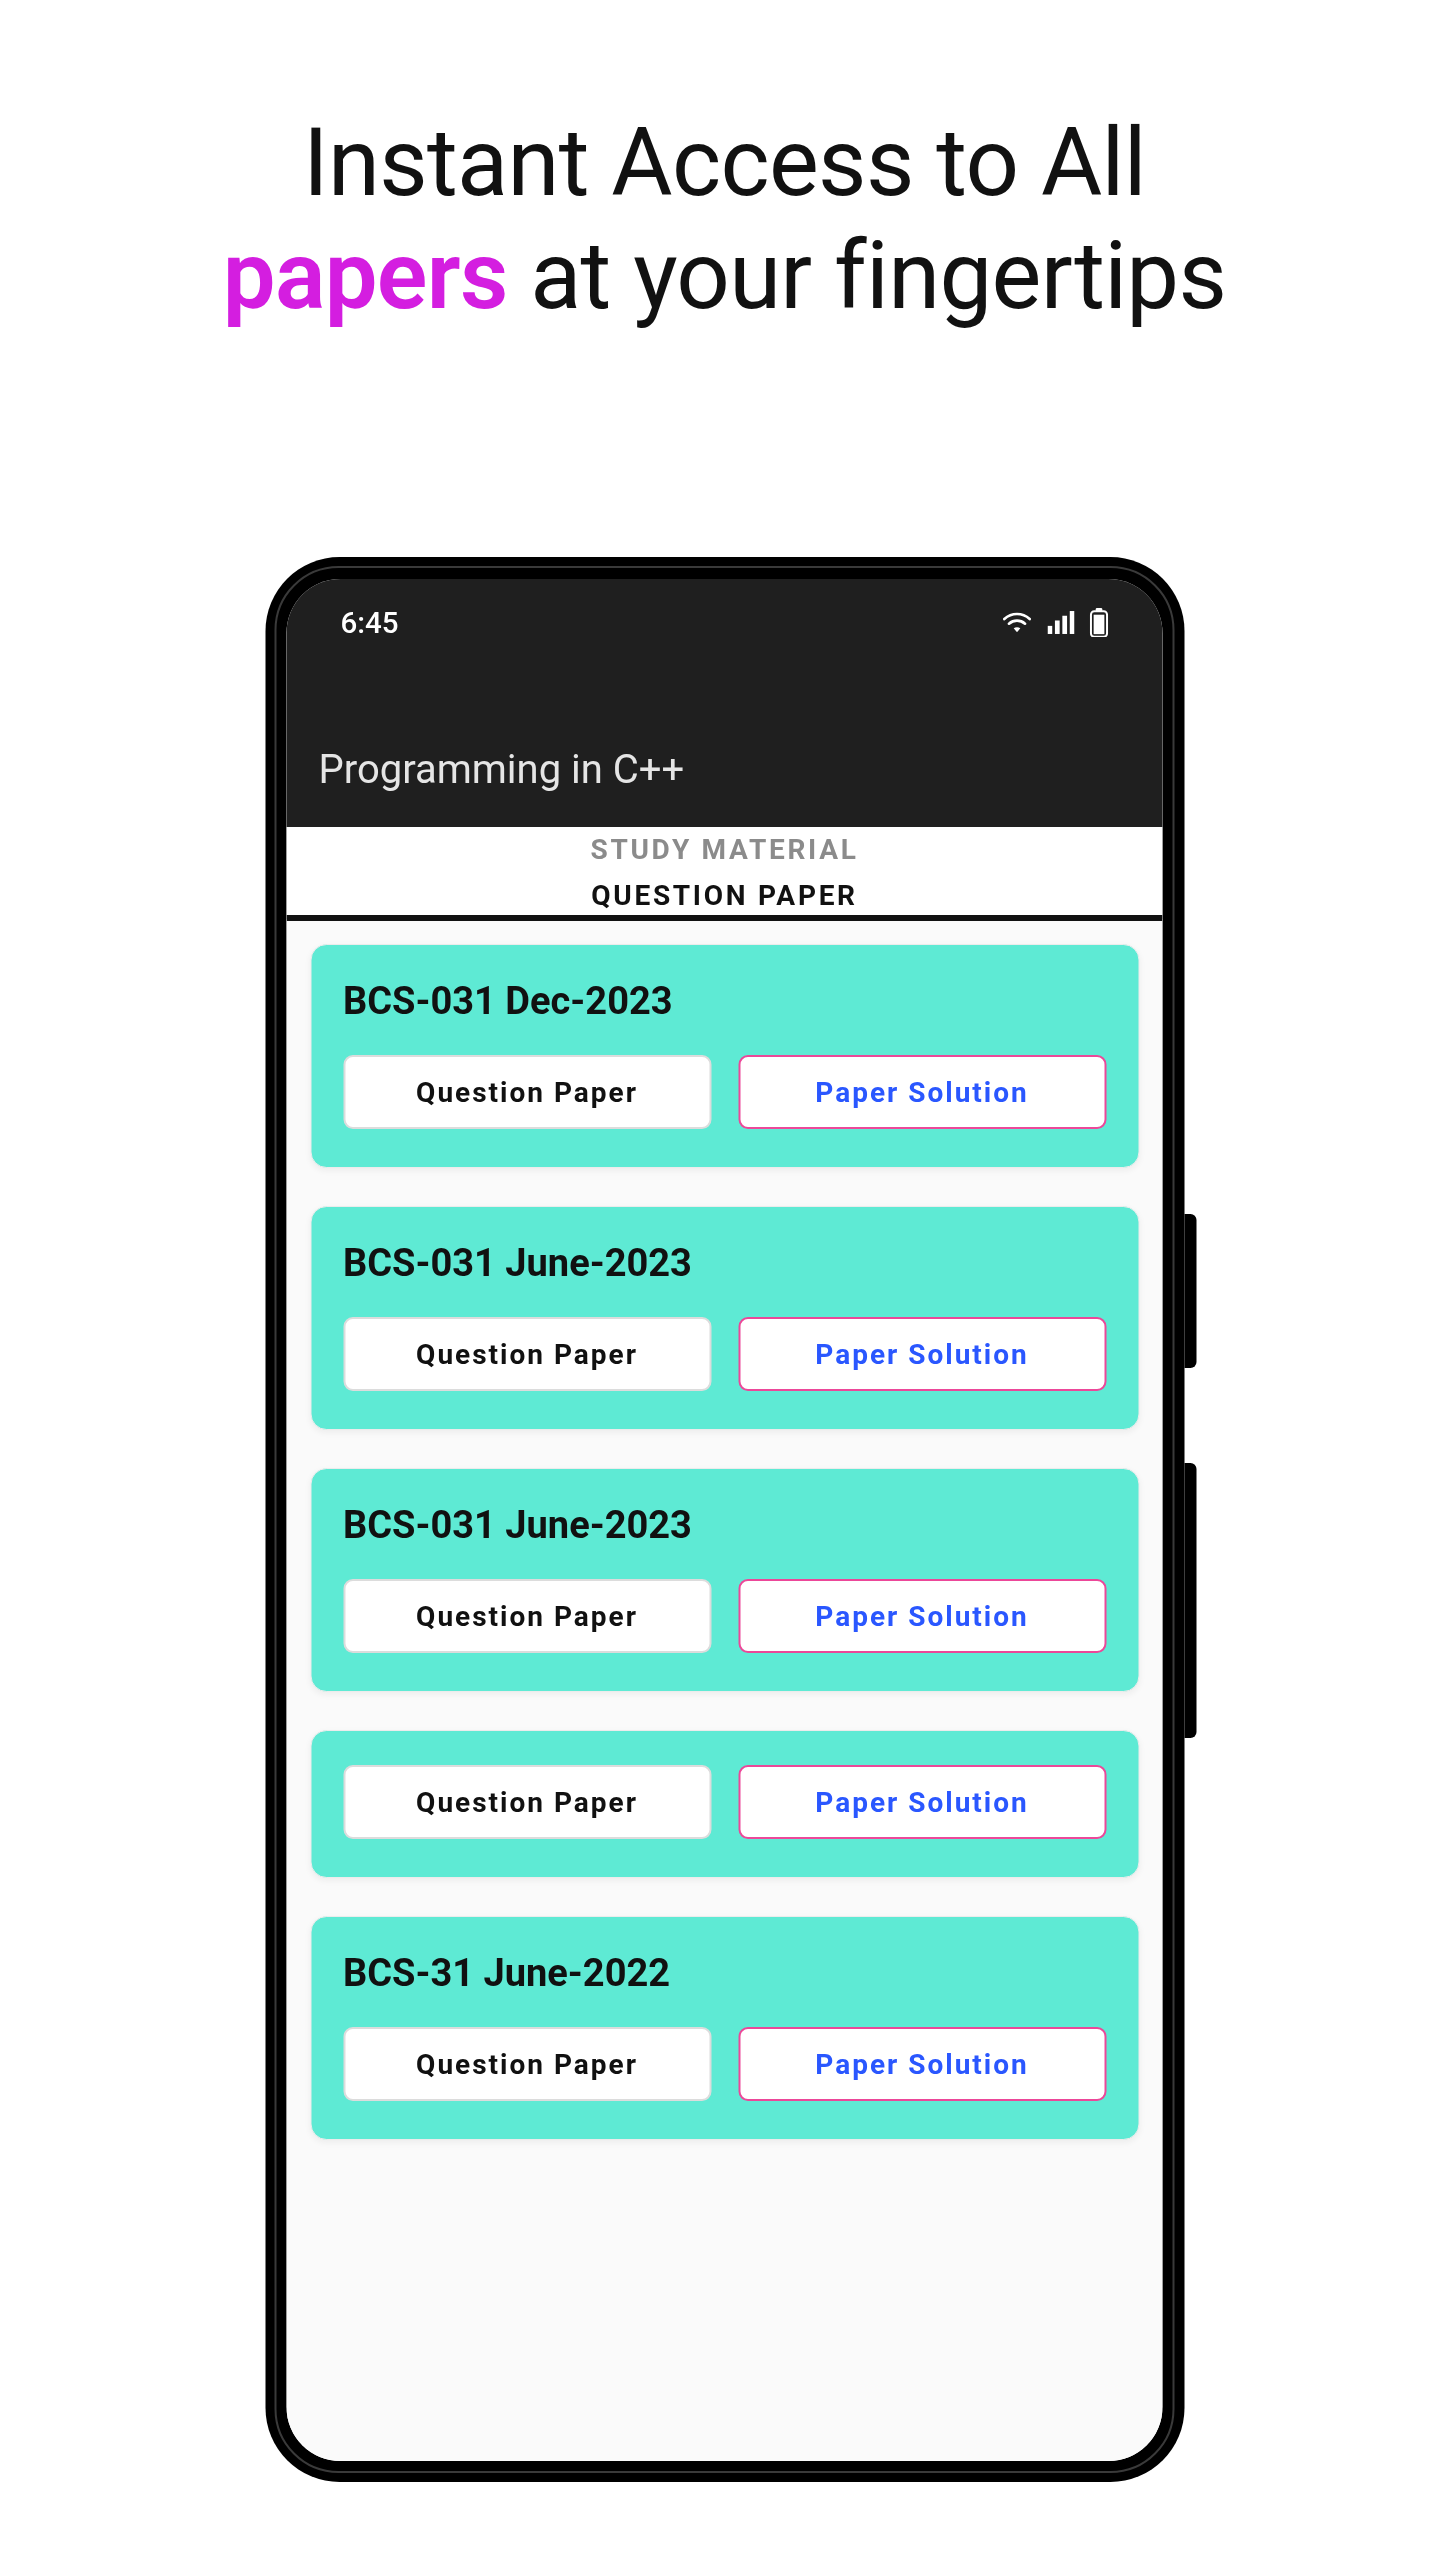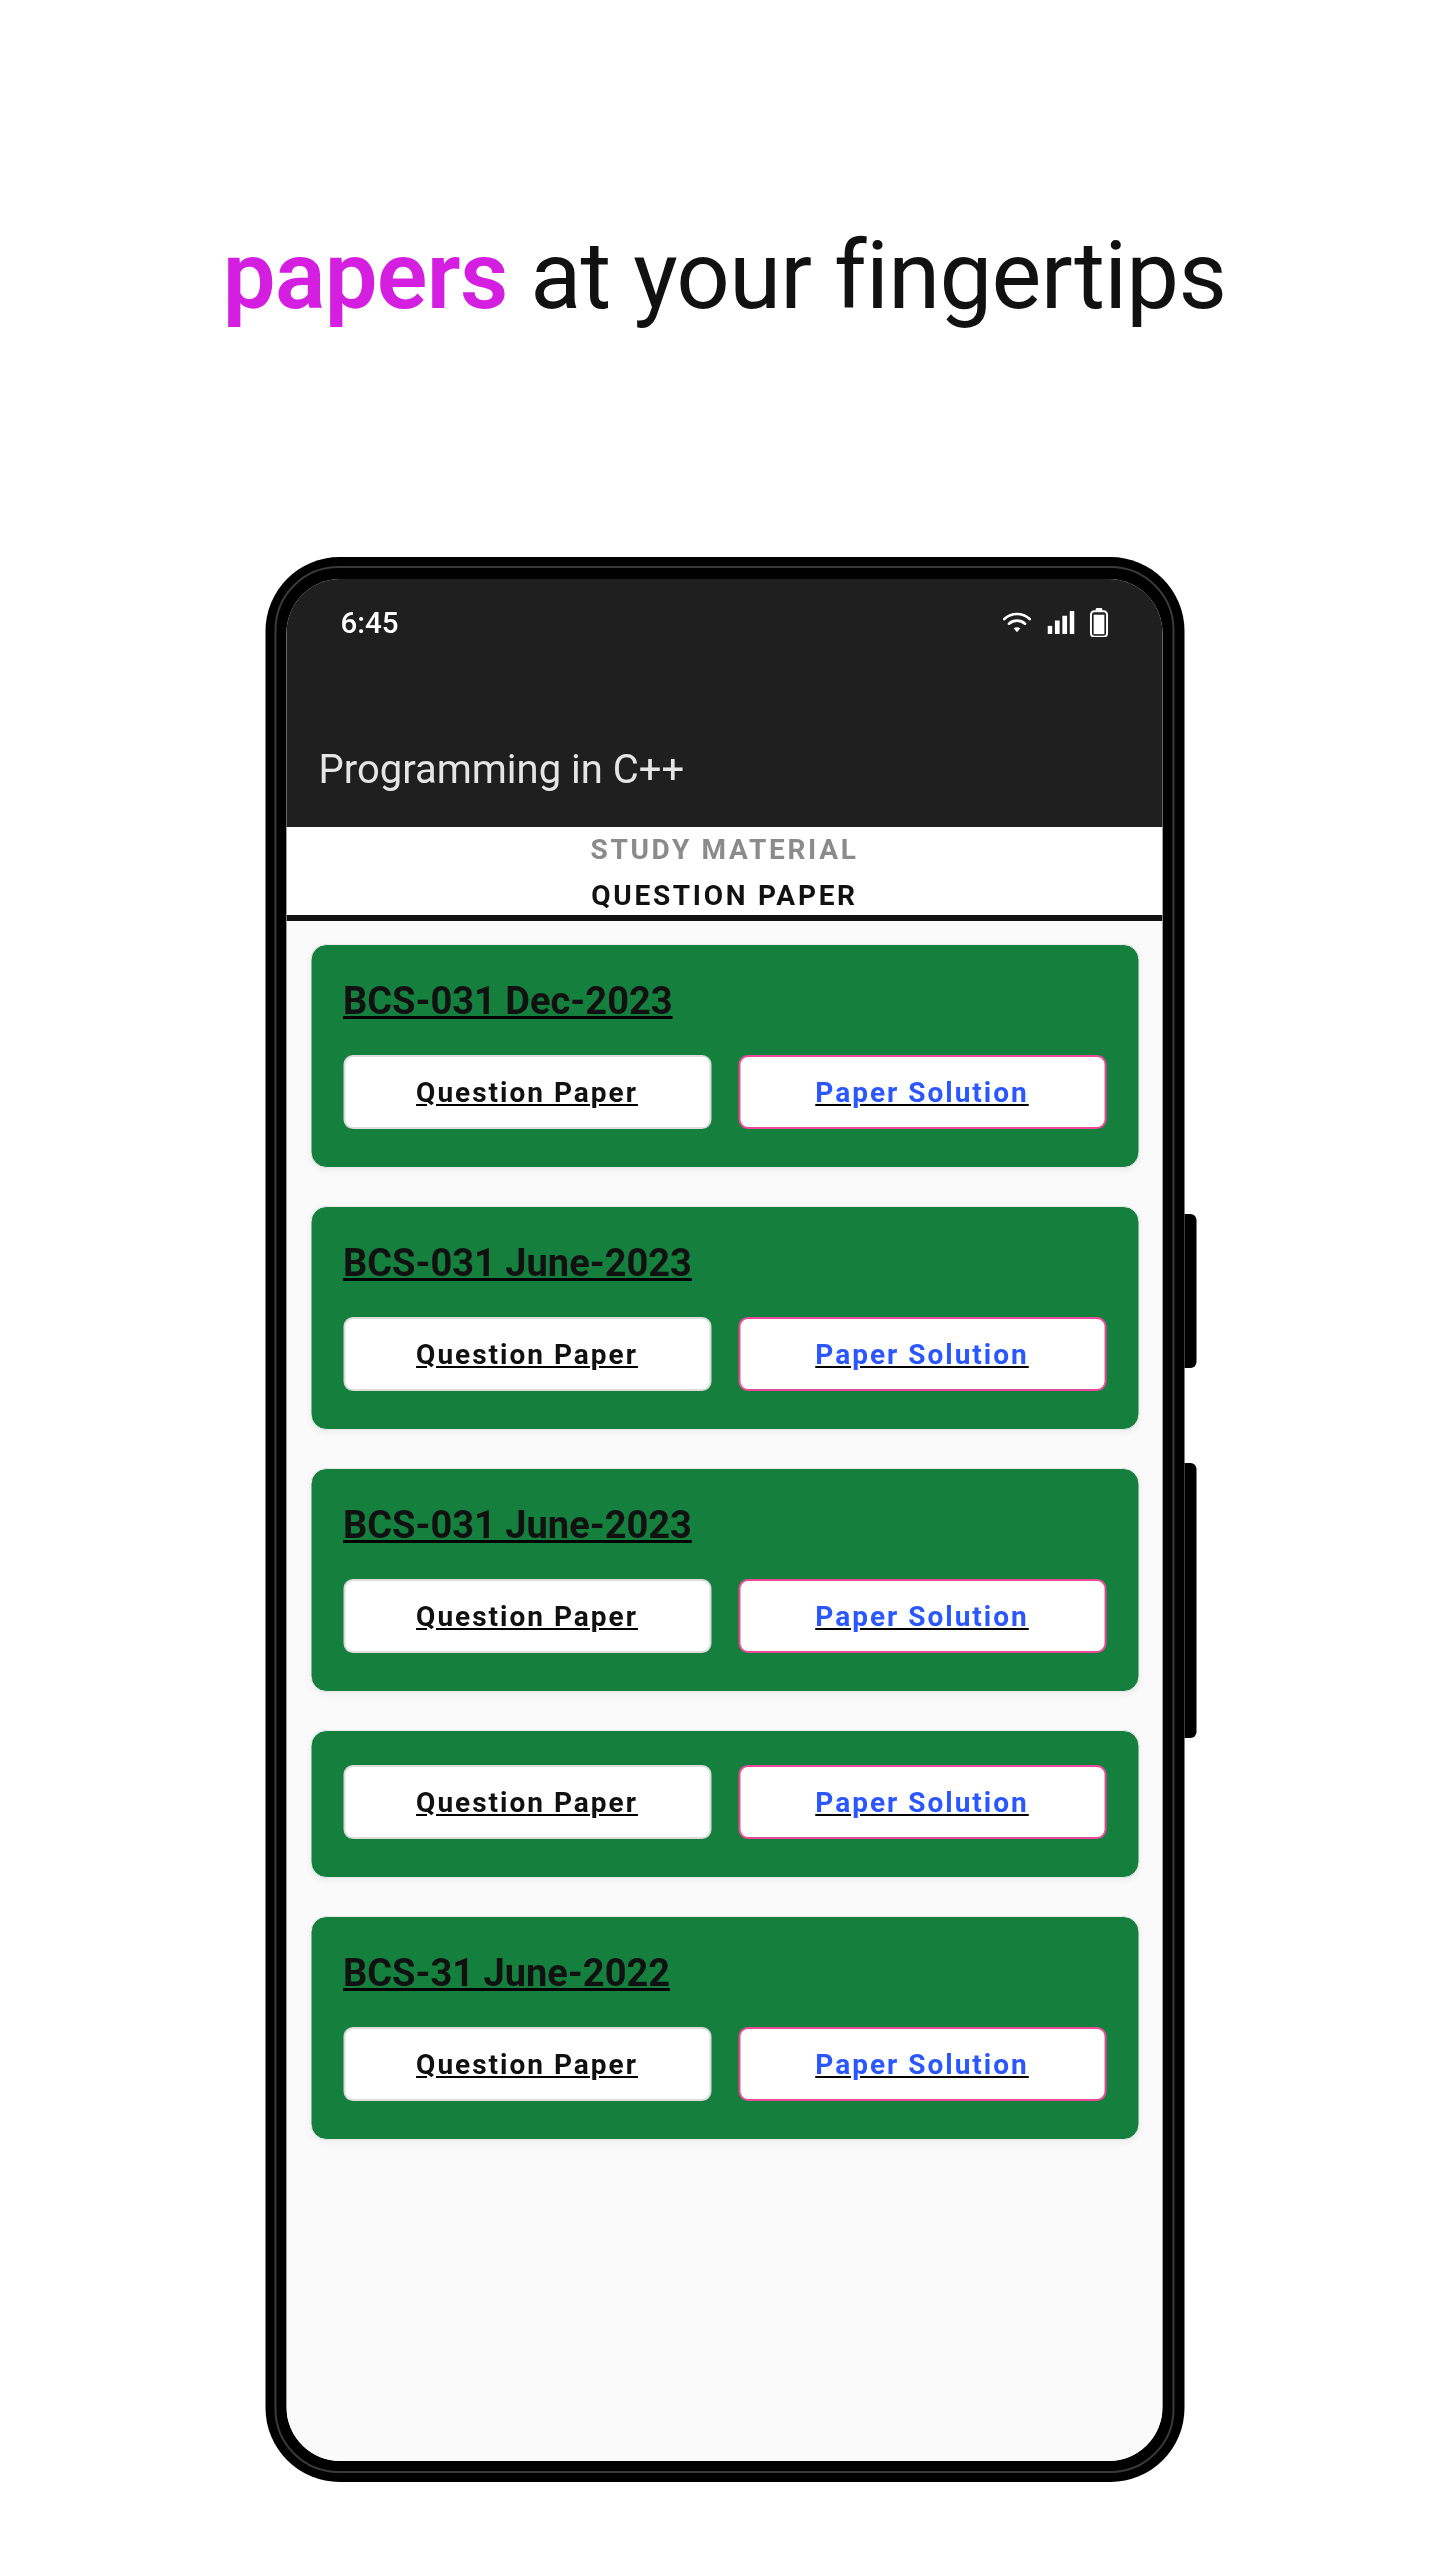--- a/index.html
+++ b/index.html
@@ -125,27 +125,26 @@
     }
 
     
     .content {
       padding:23.5px 23.5px 0 23.5px;
       background:#fafafa;
       height:calc(100% - 248px - 94px);
       overflow:hidden;
     }
     .card {
-      background:#15803d;
+      background:#5eead4;
       border:1.3px solid #ececec;
       border-radius:16px;
       padding:34px 32px 38px 32px;
       margin-bottom:38px;
       box-shadow:0 2.7px 6.7px rgba(0,0,0,0.05);
-      text-decoration:underline;
     }
     .card-title {
       font-size:38px;
       font-weight:700;
       color:#111;
       margin-bottom:32px;
     }
     .card-actions {
       display:flex;
       gap:27px;
@@ -169,21 +168,21 @@
     .btn-sol {
       border:2px solid #ec4899;
       color:#2a57ff;
       background:#fff;
     }
   </style>
 </head>
 <body>
 
 <div class="headline">
-  <br>
+  <span>Instant Access to All</span><br>
   <span class="accent">papers</span><span> at your fingertips</span>
 </div>
 
 <div class="phone">
   <div class="side-btn one"></div>
   <div class="side-btn two"></div>
   <div class="screen">
 
     <div class="topbar">
       <div class="statusbar">

